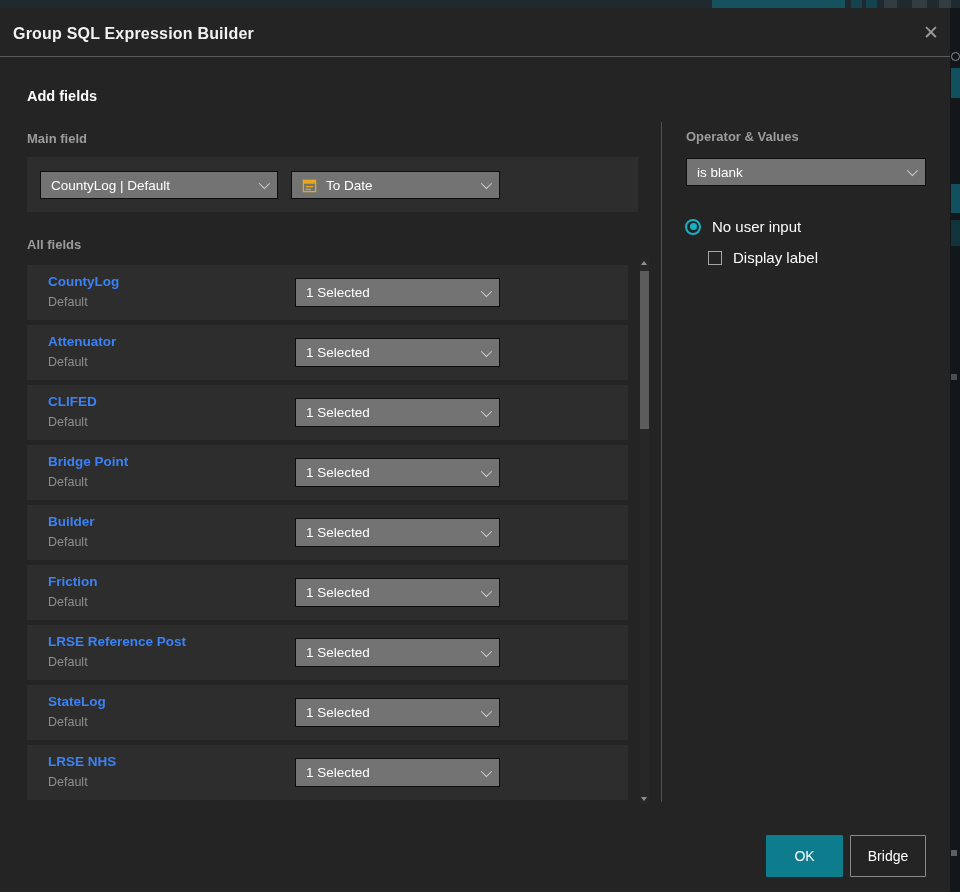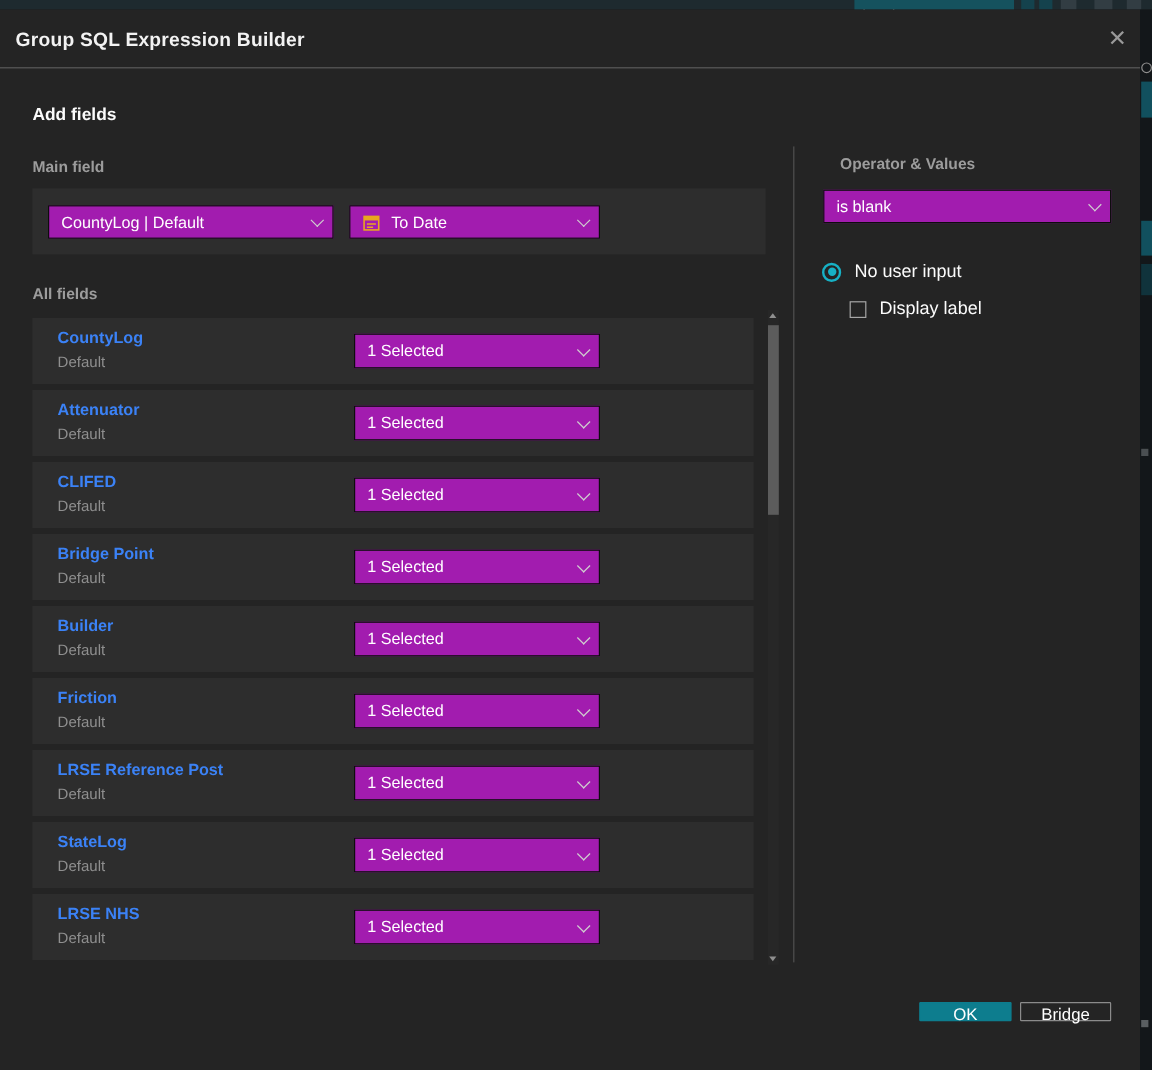--- a/index.html
+++ b/index.html
@@ -20,25 +20,25 @@
   .dialog{position:absolute;left:0;top:8px;width:950px;height:884px;background:#242424;color:#f0f0f0;}
   .title{position:absolute;left:13px;top:17px;font-size:16px;font-weight:600;color:#f2f2f2;letter-spacing:.2px;}
   .close-btn{position:absolute;left:916px;top:8px;width:30px;height:32px;background:none;border:none;
              color:#9a9a9a;font-size:19px;font-weight:300;cursor:pointer;font-family:"Liberation Sans",sans-serif;}
   .title-hr{position:absolute;left:0;top:48px;width:950px;height:1px;background:#5a5a5a;}
 
   .h-add{position:absolute;left:27px;top:80px;font-size:14.5px;font-weight:700;color:#fbfbfb;margin:0;}
   .grey-label{position:absolute;font-size:13px;font-weight:700;color:#9c9c9c;}
   .lbl-main{left:27px;top:123px;}
   .lbl-all{left:27px;top:229px;}
-  .lbl-op{left:700px;top:121px;}
+  .lbl-op{left:686px;top:121px;}
 
   .main-panel{position:absolute;left:27px;top:149px;width:611px;height:55px;background:#2d2d2d;}
 
-  .dd{position:absolute;background:#a21caf;border:1px solid #0d0d0d;box-sizing:border-box;
+  .dd{position:absolute;background:#737373;border:1px solid #0d0d0d;box-sizing:border-box;
       display:flex;align-items:center;justify-content:space-between;padding:0 10px;
       color:#ffffff;font-size:13.5px;cursor:pointer;}
   .dd .chev{width:7px;height:7px;border-right:1.6px solid #cfcfcf;border-bottom:1.6px solid #cfcfcf;
             transform:rotate(45deg) translateY(-2px);flex:none;margin-left:8px;}
   .dd-left{display:flex;align-items:flex-start;gap:9px;overflow:hidden;white-space:nowrap;}
   .dd1{left:13px;top:14px;width:238px;height:28px;}
   .dd2{left:264px;top:14px;width:209px;height:28px;}
 
   .row{position:absolute;left:27px;width:601px;height:55px;background:#2d2d2d;}
   .row-name{position:absolute;left:21px;top:9px;font-size:13.5px;color:#3b82f6;font-weight:bold;}
@@ -57,21 +57,21 @@
   .op-dd{left:686px;top:150px;width:240px;height:28px;}
 
   .radio-row{position:absolute;left:685px;top:210px;display:flex;align-items:center;gap:11px;cursor:pointer;}
   .radio{width:12px;height:12px;border-radius:50%;border:2.5px solid #17b1c5;background:#242424;position:relative;flex:none;}
   .radio::after{content:"";position:absolute;inset:2.5px;border-radius:50%;background:#17b1c5;}
   .ctrl-label{font-size:15px;color:#fbfbfb;}
 
   .check-row{position:absolute;left:708px;top:241px;display:flex;align-items:center;gap:11px;cursor:pointer;}
   .checkbox{width:12px;height:12px;border:1.5px solid #a6a6a6;background:transparent;flex:none;}
 
-  .btn{position:absolute;top:827px;height:16px;box-sizing:border-box;font-size:14px;
+  .btn{position:absolute;top:827px;height:42px;box-sizing:border-box;font-size:14px;
        font-family:"Liberation Sans",sans-serif;cursor:pointer;color:#ffffff;border-radius:1px;}
   .btn-ok{left:766px;width:77px;background:#0d7d8e;border:1px solid #0d7d8e;}
   .btn-cancel{left:850px;width:76px;background:transparent;border:1px solid #8b8b8b;}
 </style>
 </head>
 <body>
 
 <div class="stage">
 
   <div class="top-strip">

